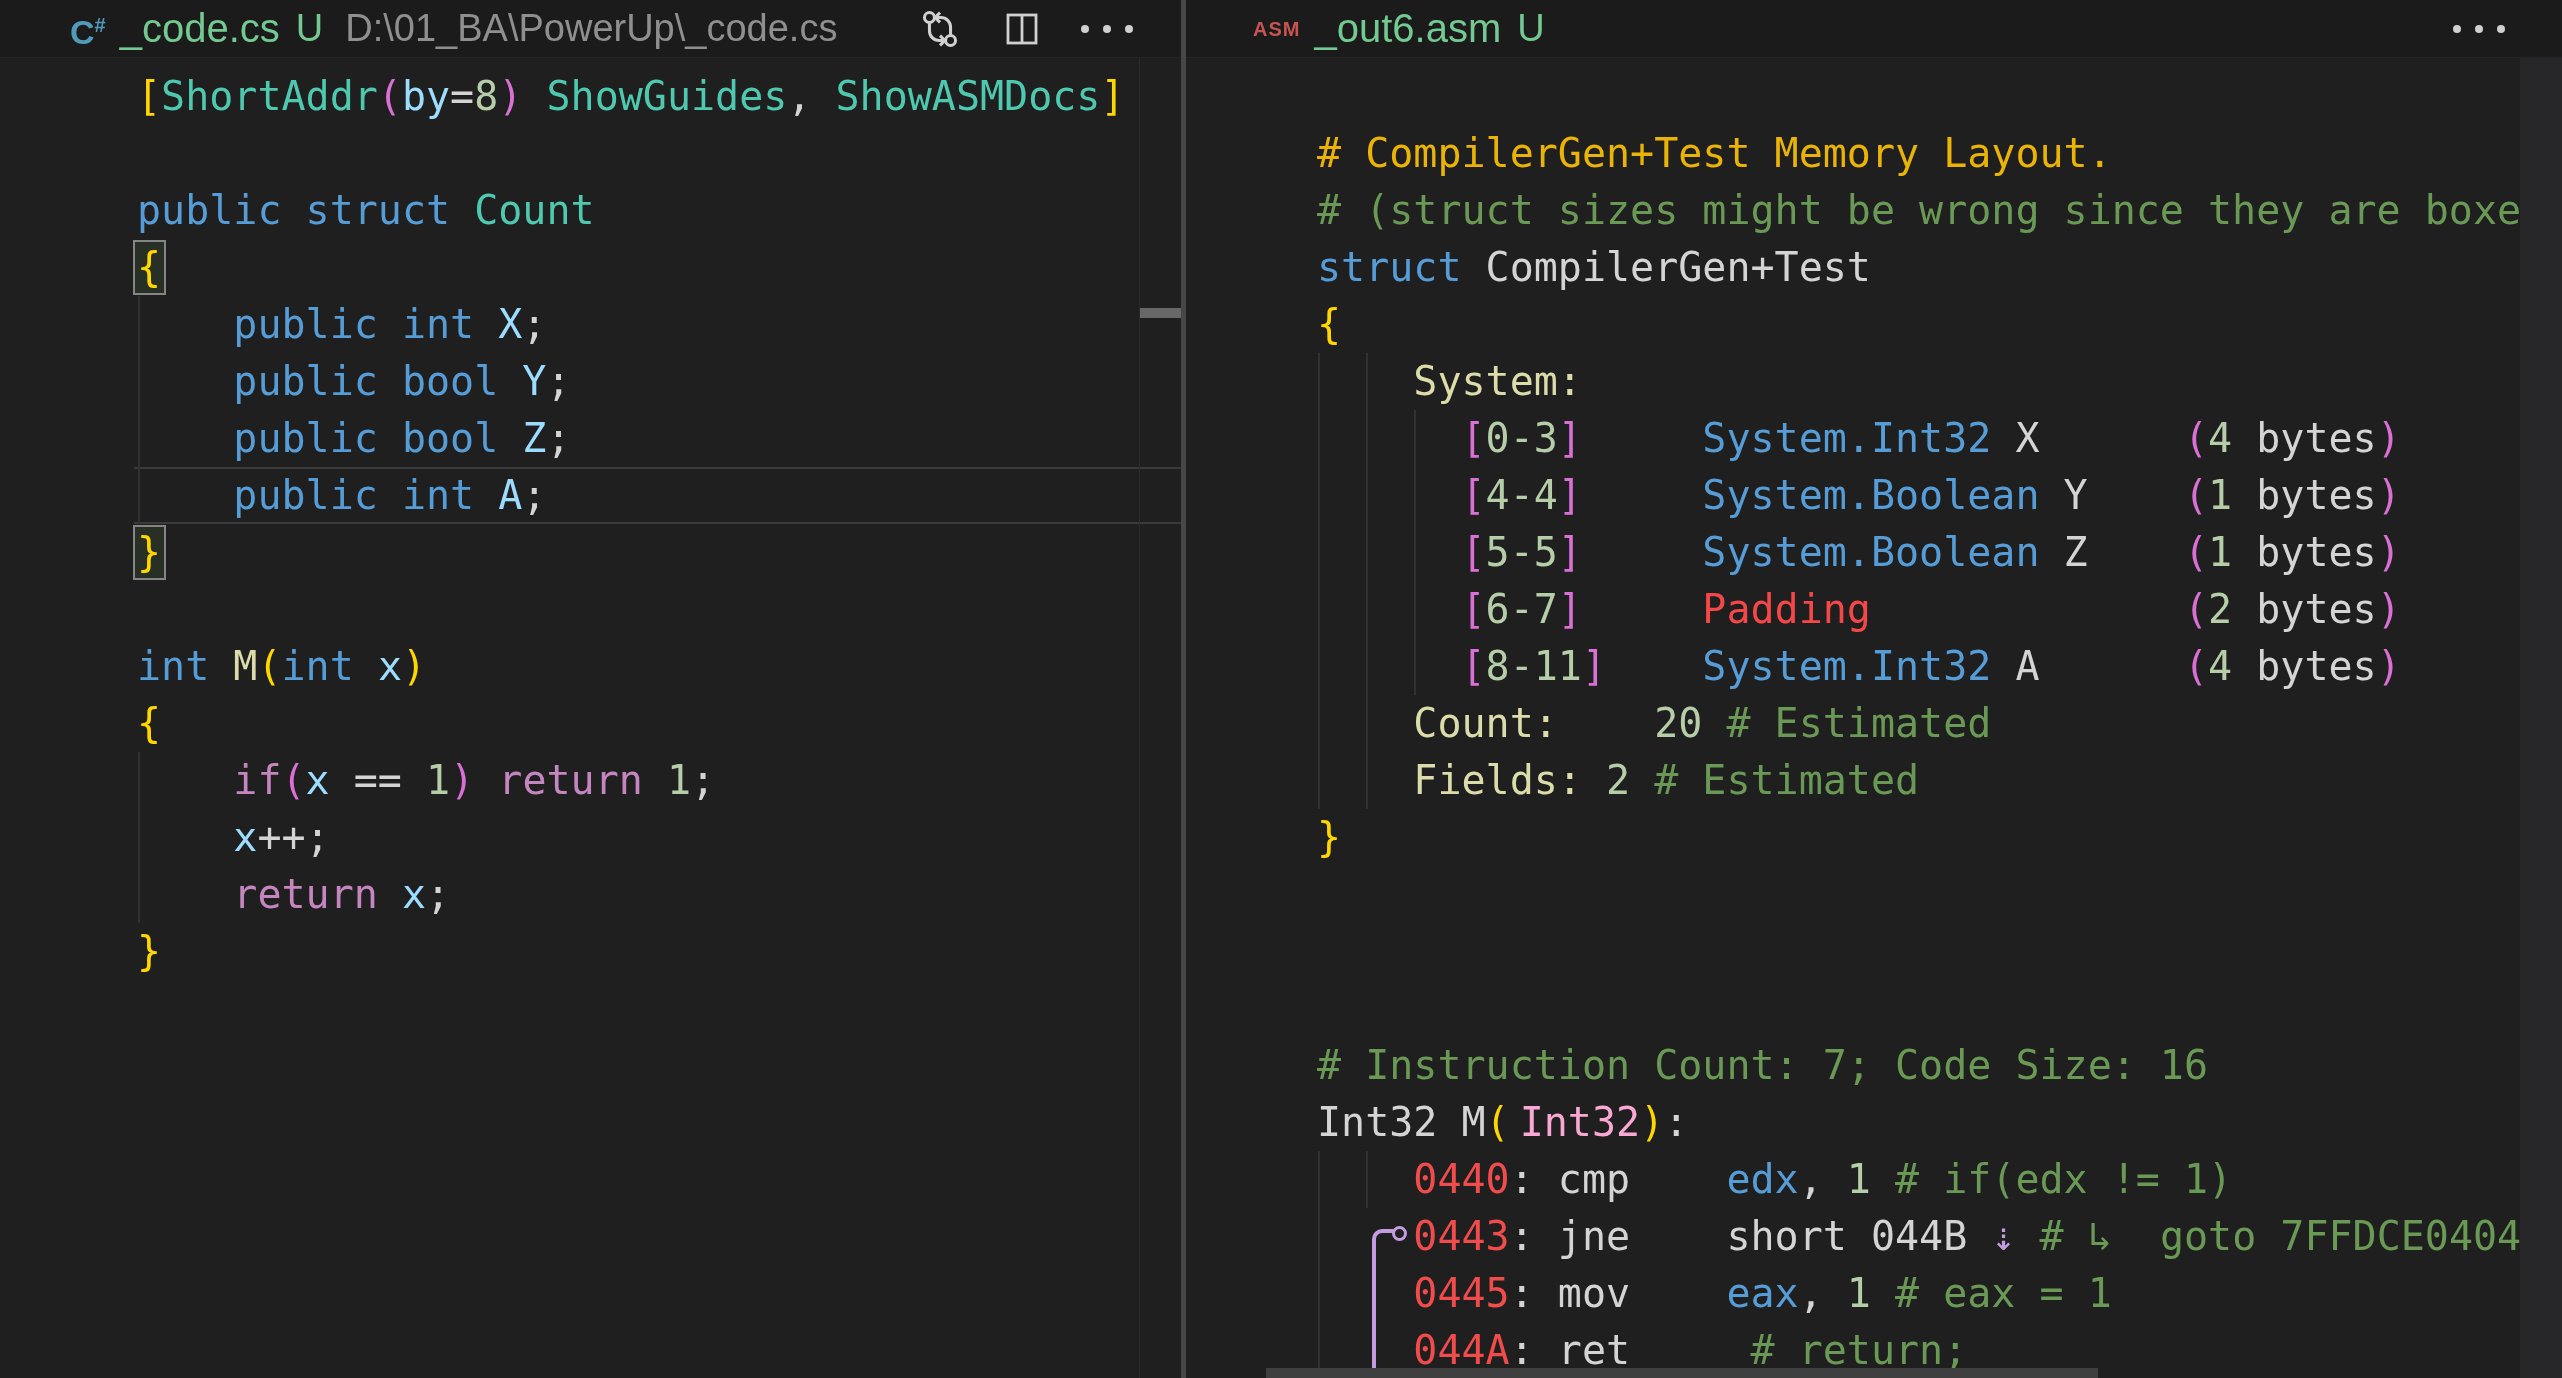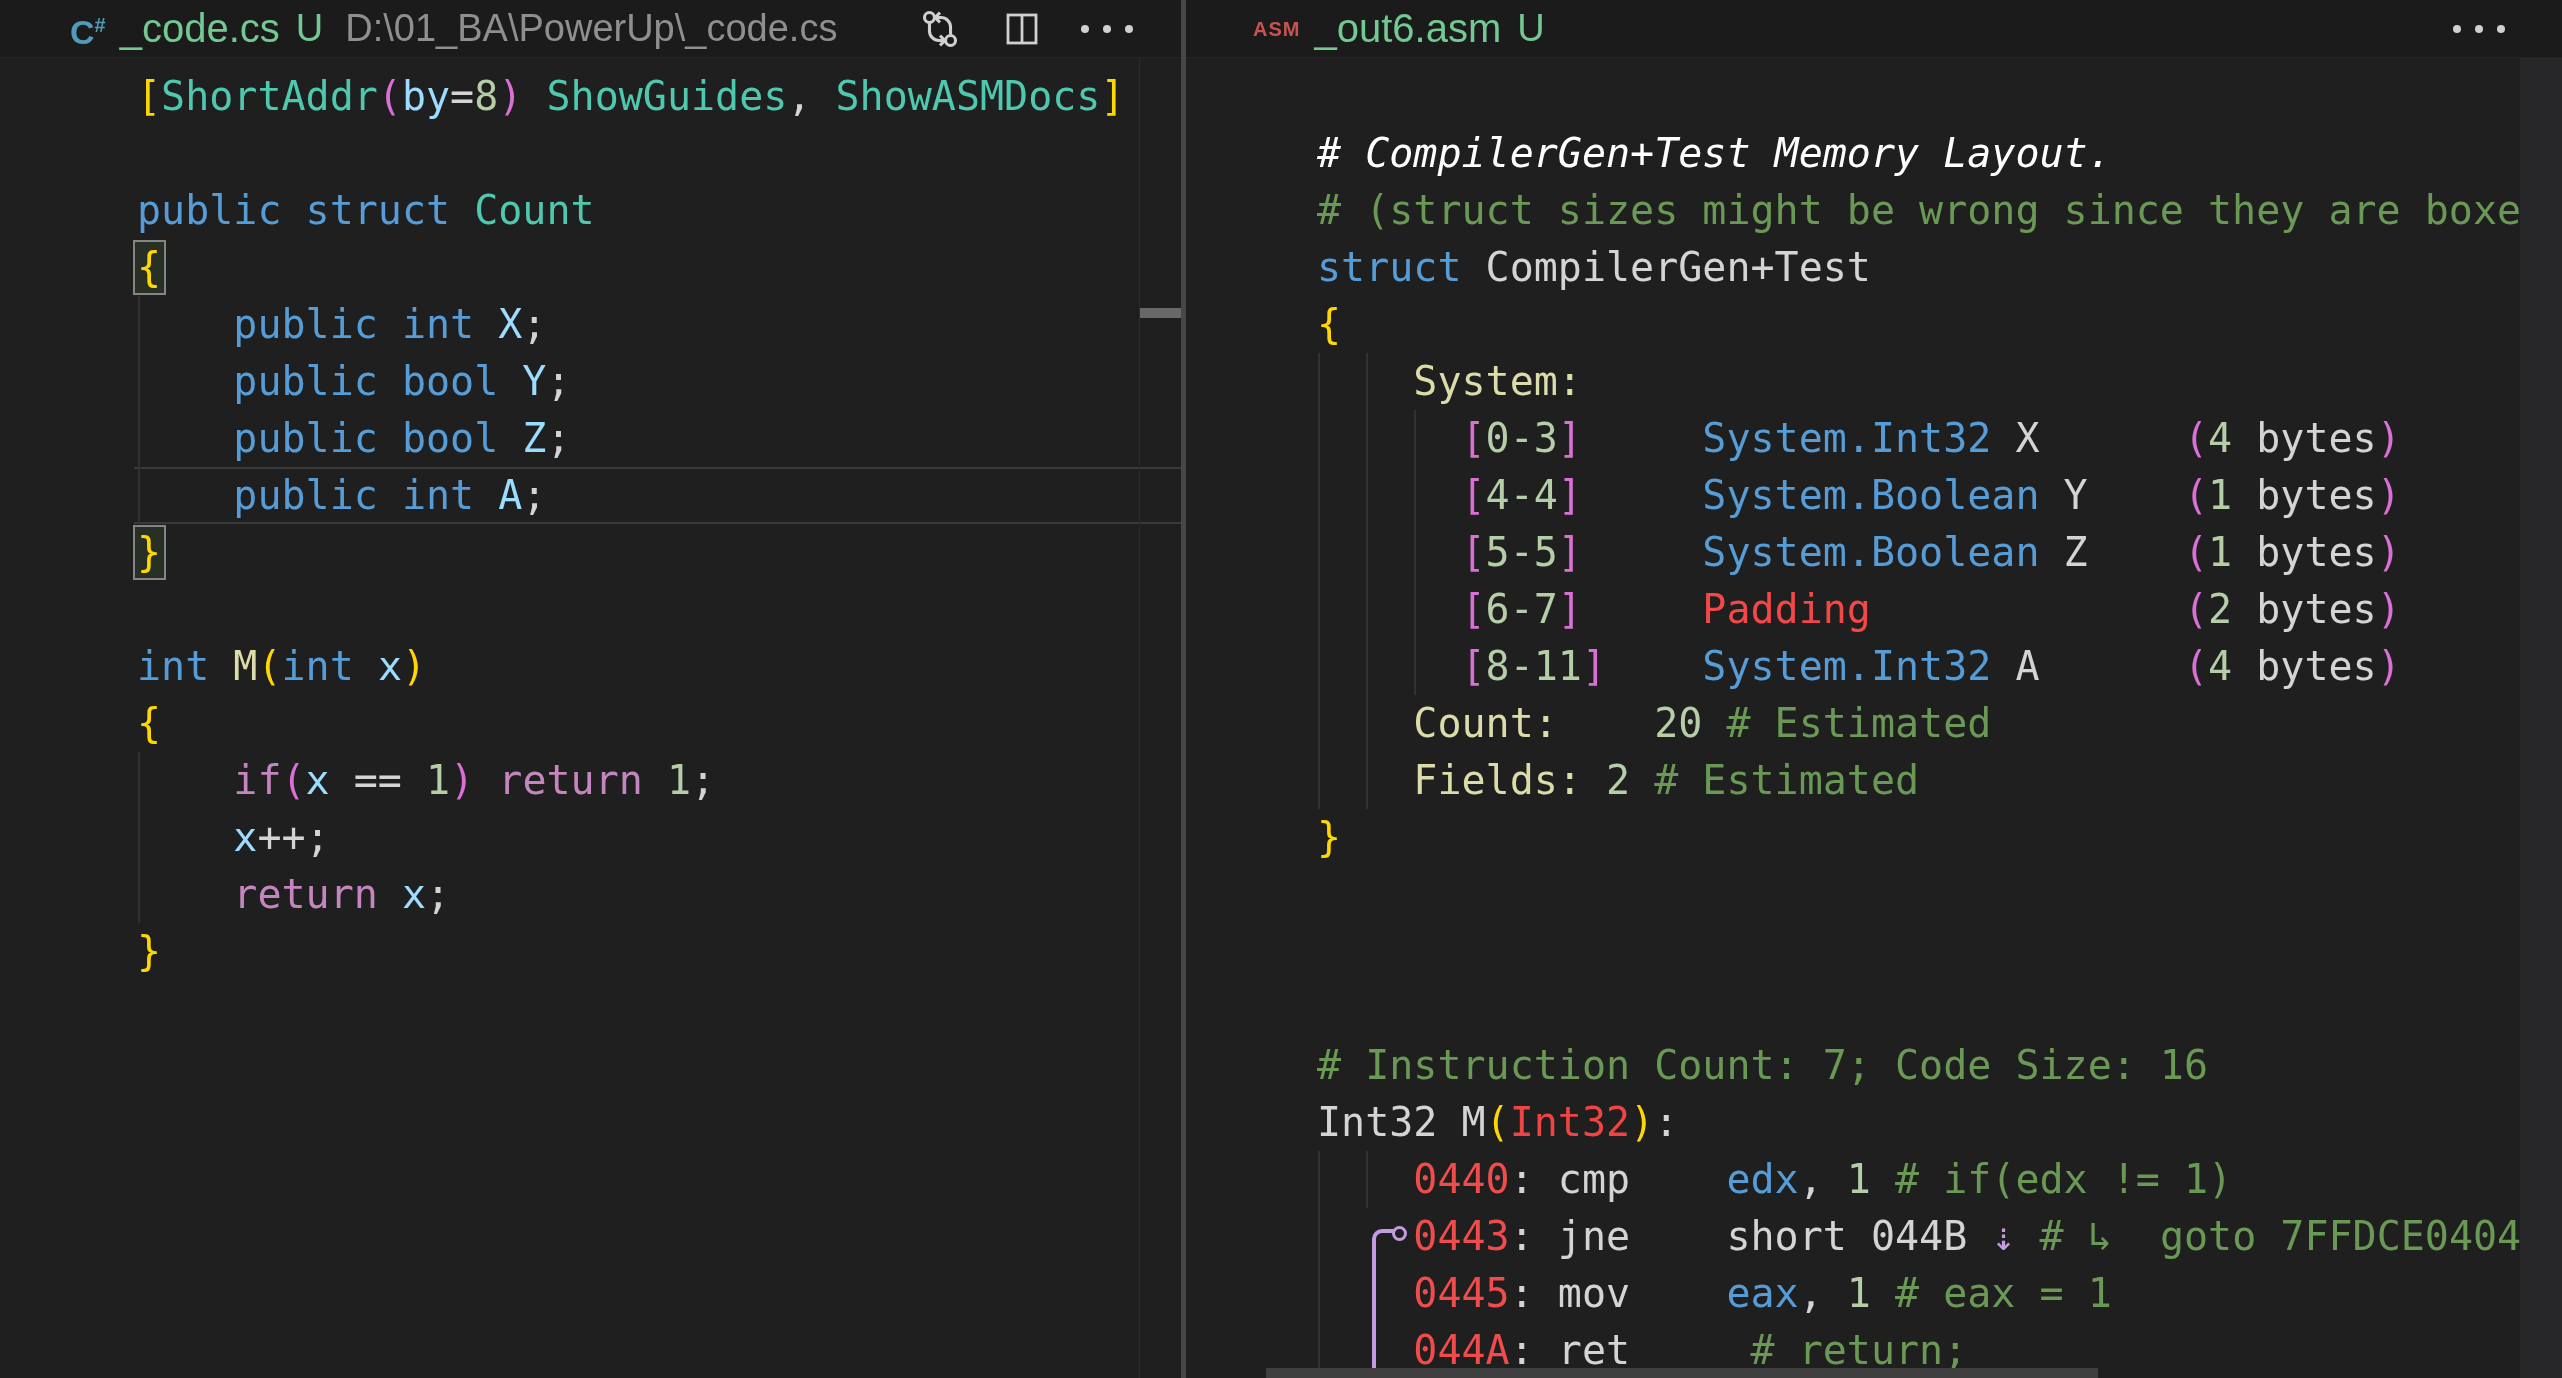--- a/index.html
+++ b/index.html
@@ -148,38 +148,38 @@
   </div>
 
   <div class="pane" id="pane-right">
     <div class="indent-guide" style="left:132px; top:295px; height:456px;"></div>
     <div class="indent-guide" style="left:180px; top:295px; height:456px;"></div>
     <div class="indent-guide" style="left:228px; top:352px; height:285px;"></div>
     <div class="indent-guide" style="left:132px; top:1093px; height:227px;"></div>
     <div class="indent-guide" style="left:180px; top:1093px; height:57px;"></div>
     <div id="right-code">
         <div class="code-line" style="top: 10px;"></div>
-        <div class="code-line" style="top: 67px;"><span style="color: #ffffff; font-style: italic;"># CompilerGen+Test Memory Layout.</span></div>
+        <div class="code-line" style="top: 67px;"><span style="color: #eab308;"># CompilerGen+Test Memory Layout.</span></div>
         <div class="code-line" style="top: 124px;"><span style="color: rgb(106, 153, 85);"># (struct sizes might be wrong since they are boxed)</span></div>
         <div class="code-line" style="top: 181px;"><span style="color: rgb(86, 156, 214);">struct</span><span style="color: rgb(212, 212, 212);"> </span><span style="color: rgb(212, 212, 212);">CompilerGen+Test</span></div>
         <div class="code-line" style="top: 238px;"><span style="color: rgb(255, 215, 0);">{</span></div>
         <div class="code-line" style="top: 295px;"><span style="color: rgb(212, 212, 212);">    </span><span style="color: rgb(220, 220, 170);">System:</span></div>
         <div class="code-line" style="top: 352px;"><span style="color: rgb(212, 212, 212);">      </span><span style="color: rgb(218, 112, 214);">[</span><span style="color: rgb(181, 206, 168);">0-3</span><span style="color: rgb(218, 112, 214);">]</span><span style="color: rgb(212, 212, 212);">     </span><span style="color: rgb(86, 156, 214);">System.Int32</span><span style="color: rgb(212, 212, 212);"> X</span><span style="color: rgb(212, 212, 212);">      </span><span style="color: rgb(218, 112, 214);">(</span><span style="color: rgb(181, 206, 168);">4</span><span style="color: rgb(212, 212, 212);"> bytes</span><span style="color: rgb(218, 112, 214);">)</span></div>
         <div class="code-line" style="top: 409px;"><span style="color: rgb(212, 212, 212);">      </span><span style="color: rgb(218, 112, 214);">[</span><span style="color: rgb(181, 206, 168);">4-4</span><span style="color: rgb(218, 112, 214);">]</span><span style="color: rgb(212, 212, 212);">     </span><span style="color: rgb(86, 156, 214);">System.Boolean</span><span style="color: rgb(212, 212, 212);"> Y</span><span style="color: rgb(212, 212, 212);">    </span><span style="color: rgb(218, 112, 214);">(</span><span style="color: rgb(181, 206, 168);">1</span><span style="color: rgb(212, 212, 212);"> bytes</span><span style="color: rgb(218, 112, 214);">)</span></div>
         <div class="code-line" style="top: 466px;"><span style="color: rgb(212, 212, 212);">      </span><span style="color: rgb(218, 112, 214);">[</span><span style="color: rgb(181, 206, 168);">5-5</span><span style="color: rgb(218, 112, 214);">]</span><span style="color: rgb(212, 212, 212);">     </span><span style="color: rgb(86, 156, 214);">System.Boolean</span><span style="color: rgb(212, 212, 212);"> Z</span><span style="color: rgb(212, 212, 212);">    </span><span style="color: rgb(218, 112, 214);">(</span><span style="color: rgb(181, 206, 168);">1</span><span style="color: rgb(212, 212, 212);"> bytes</span><span style="color: rgb(218, 112, 214);">)</span></div>
         <div class="code-line" style="top: 523px;"><span style="color: rgb(212, 212, 212);">      </span><span style="color: rgb(218, 112, 214);">[</span><span style="color: rgb(181, 206, 168);">6-7</span><span style="color: rgb(218, 112, 214);">]</span><span style="color: rgb(212, 212, 212);">     </span><span style="color: rgb(244, 71, 71);">Padding</span><span style="color: rgb(212, 212, 212);">             </span><span style="color: rgb(218, 112, 214);">(</span><span style="color: rgb(181, 206, 168);">2</span><span style="color: rgb(212, 212, 212);"> bytes</span><span style="color: rgb(218, 112, 214);">)</span></div>
         <div class="code-line" style="top: 580px;"><span style="color: rgb(212, 212, 212);">      </span><span style="color: rgb(218, 112, 214);">[</span><span style="color: rgb(181, 206, 168);">8-11</span><span style="color: rgb(218, 112, 214);">]</span><span style="color: rgb(212, 212, 212);">    </span><span style="color: rgb(86, 156, 214);">System.Int32</span><span style="color: rgb(212, 212, 212);"> A</span><span style="color: rgb(212, 212, 212);">      </span><span style="color: rgb(218, 112, 214);">(</span><span style="color: rgb(181, 206, 168);">4</span><span style="color: rgb(212, 212, 212);"> bytes</span><span style="color: rgb(218, 112, 214);">)</span></div>
         <div class="code-line" style="top: 637px;"><span style="color: rgb(212, 212, 212);">    </span><span style="color: rgb(220, 220, 170);">Count:</span><span style="color: rgb(212, 212, 212);">    </span><span style="color: rgb(181, 206, 168);">20</span><span style="color: rgb(212, 212, 212);"> </span><span style="color: rgb(106, 153, 85);"># Estimated</span></div>
         <div class="code-line" style="top: 694px;"><span style="color: rgb(212, 212, 212);">    </span><span style="color: rgb(220, 220, 170);">Fields:</span><span style="color: rgb(212, 212, 212);"> </span><span style="color: rgb(181, 206, 168);">2</span><span style="color: rgb(212, 212, 212);"> </span><span style="color: rgb(106, 153, 85);"># Estimated</span></div>
         <div class="code-line" style="top: 751px;"><span style="color: rgb(255, 215, 0);">}</span></div>
         <div class="code-line" style="top: 808px;"></div>
         <div class="code-line" style="top: 865px;"></div>
         <div class="code-line" style="top: 922px;"></div>
         <div class="code-line" style="top: 979px;"><span style="color: rgb(106, 153, 85);"># Instruction Count: 7; Code Size: 16</span></div>
-        <div class="code-line" style="top: 1036px;"><span style="color: rgb(212, 212, 212);">Int32 M</span><span style="color: rgb(255, 215, 0);">(</span><span style="color: #ef4444;">Int32</span><span style="color: rgb(255, 215, 0);">)</span><span style="color: rgb(212, 212, 212);">:</span></div>
+        <div class="code-line" style="top: 1036px;"><span style="color: rgb(212, 212, 212);">Int32 M</span><span style="color: rgb(255, 215, 0);">(</span><span style="color: #f9a8d4; margin-left: 10px;">Int32</span><span style="color: rgb(255, 215, 0);">)</span><span style="color: rgb(212, 212, 212);">:</span></div>
         <div class="code-line" style="top: 1093px;"><span style="color: rgb(212, 212, 212);">    </span><span style="color: rgb(241, 76, 76);">0440</span><span style="color: rgb(212, 212, 212);">:</span><span style="color: rgb(212, 212, 212);"> cmp    </span><span style="color: rgb(86, 156, 214);">edx</span><span style="color: rgb(212, 212, 212);">, </span><span style="color: rgb(181, 206, 168);">1</span><span style="color: rgb(212, 212, 212);"> </span><span style="color: rgb(106, 153, 85);"># if(edx != 1)</span></div>
         <div class="code-line" style="top: 1150px;"><span style="color: rgb(212, 212, 212);">    </span><span style="color: rgb(241, 76, 76);">0443</span><span style="color: rgb(212, 212, 212);">:</span><span style="color: rgb(212, 212, 212);"> jne    short 044B </span><span style="color: rgb(196, 155, 224);">⇣</span><span style="color: rgb(212, 212, 212);"> </span><span style="color: rgb(106, 153, 85);">#</span><span style="color: rgb(212, 212, 212);"> </span><span style="color: rgb(106, 153, 85);">↳</span><span style="color: rgb(212, 212, 212);">  </span><span style="color: rgb(106, 153, 85);">goto 7FFDCE040444</span></div>
         <div class="code-line" style="top: 1207px;"><span style="color: rgb(212, 212, 212);">    </span><span style="color: rgb(241, 76, 76);">0445</span><span style="color: rgb(212, 212, 212);">:</span><span style="color: rgb(212, 212, 212);"> mov    </span><span style="color: rgb(86, 156, 214);">eax</span><span style="color: rgb(212, 212, 212);">, </span><span style="color: rgb(181, 206, 168);">1</span><span style="color: rgb(212, 212, 212);"> </span><span style="color: rgb(106, 153, 85);"># eax = 1</span></div>
         <div class="code-line" style="top: 1264px;"><span style="color: rgb(212, 212, 212);">    </span><span style="color: rgb(241, 76, 76);">044A</span><span style="color: rgb(212, 212, 212);">:</span><span style="color: rgb(212, 212, 212);"> ret     </span><span style="color: rgb(106, 153, 85);"># return;</span></div>
       </div>
     <div class="jump-corner"></div>
     <div class="jump-ring"></div>
     <div class="scroll-track" style="left:1334px; top:0; width:42px; height:1320px;"></div>
     <div class="overview-cursor" style="left:1336px; top:718px; width:38px; height:14px;"></div>
     <div class="hscroll" style="left:80px; top:1310px; width:832px;"></div>

